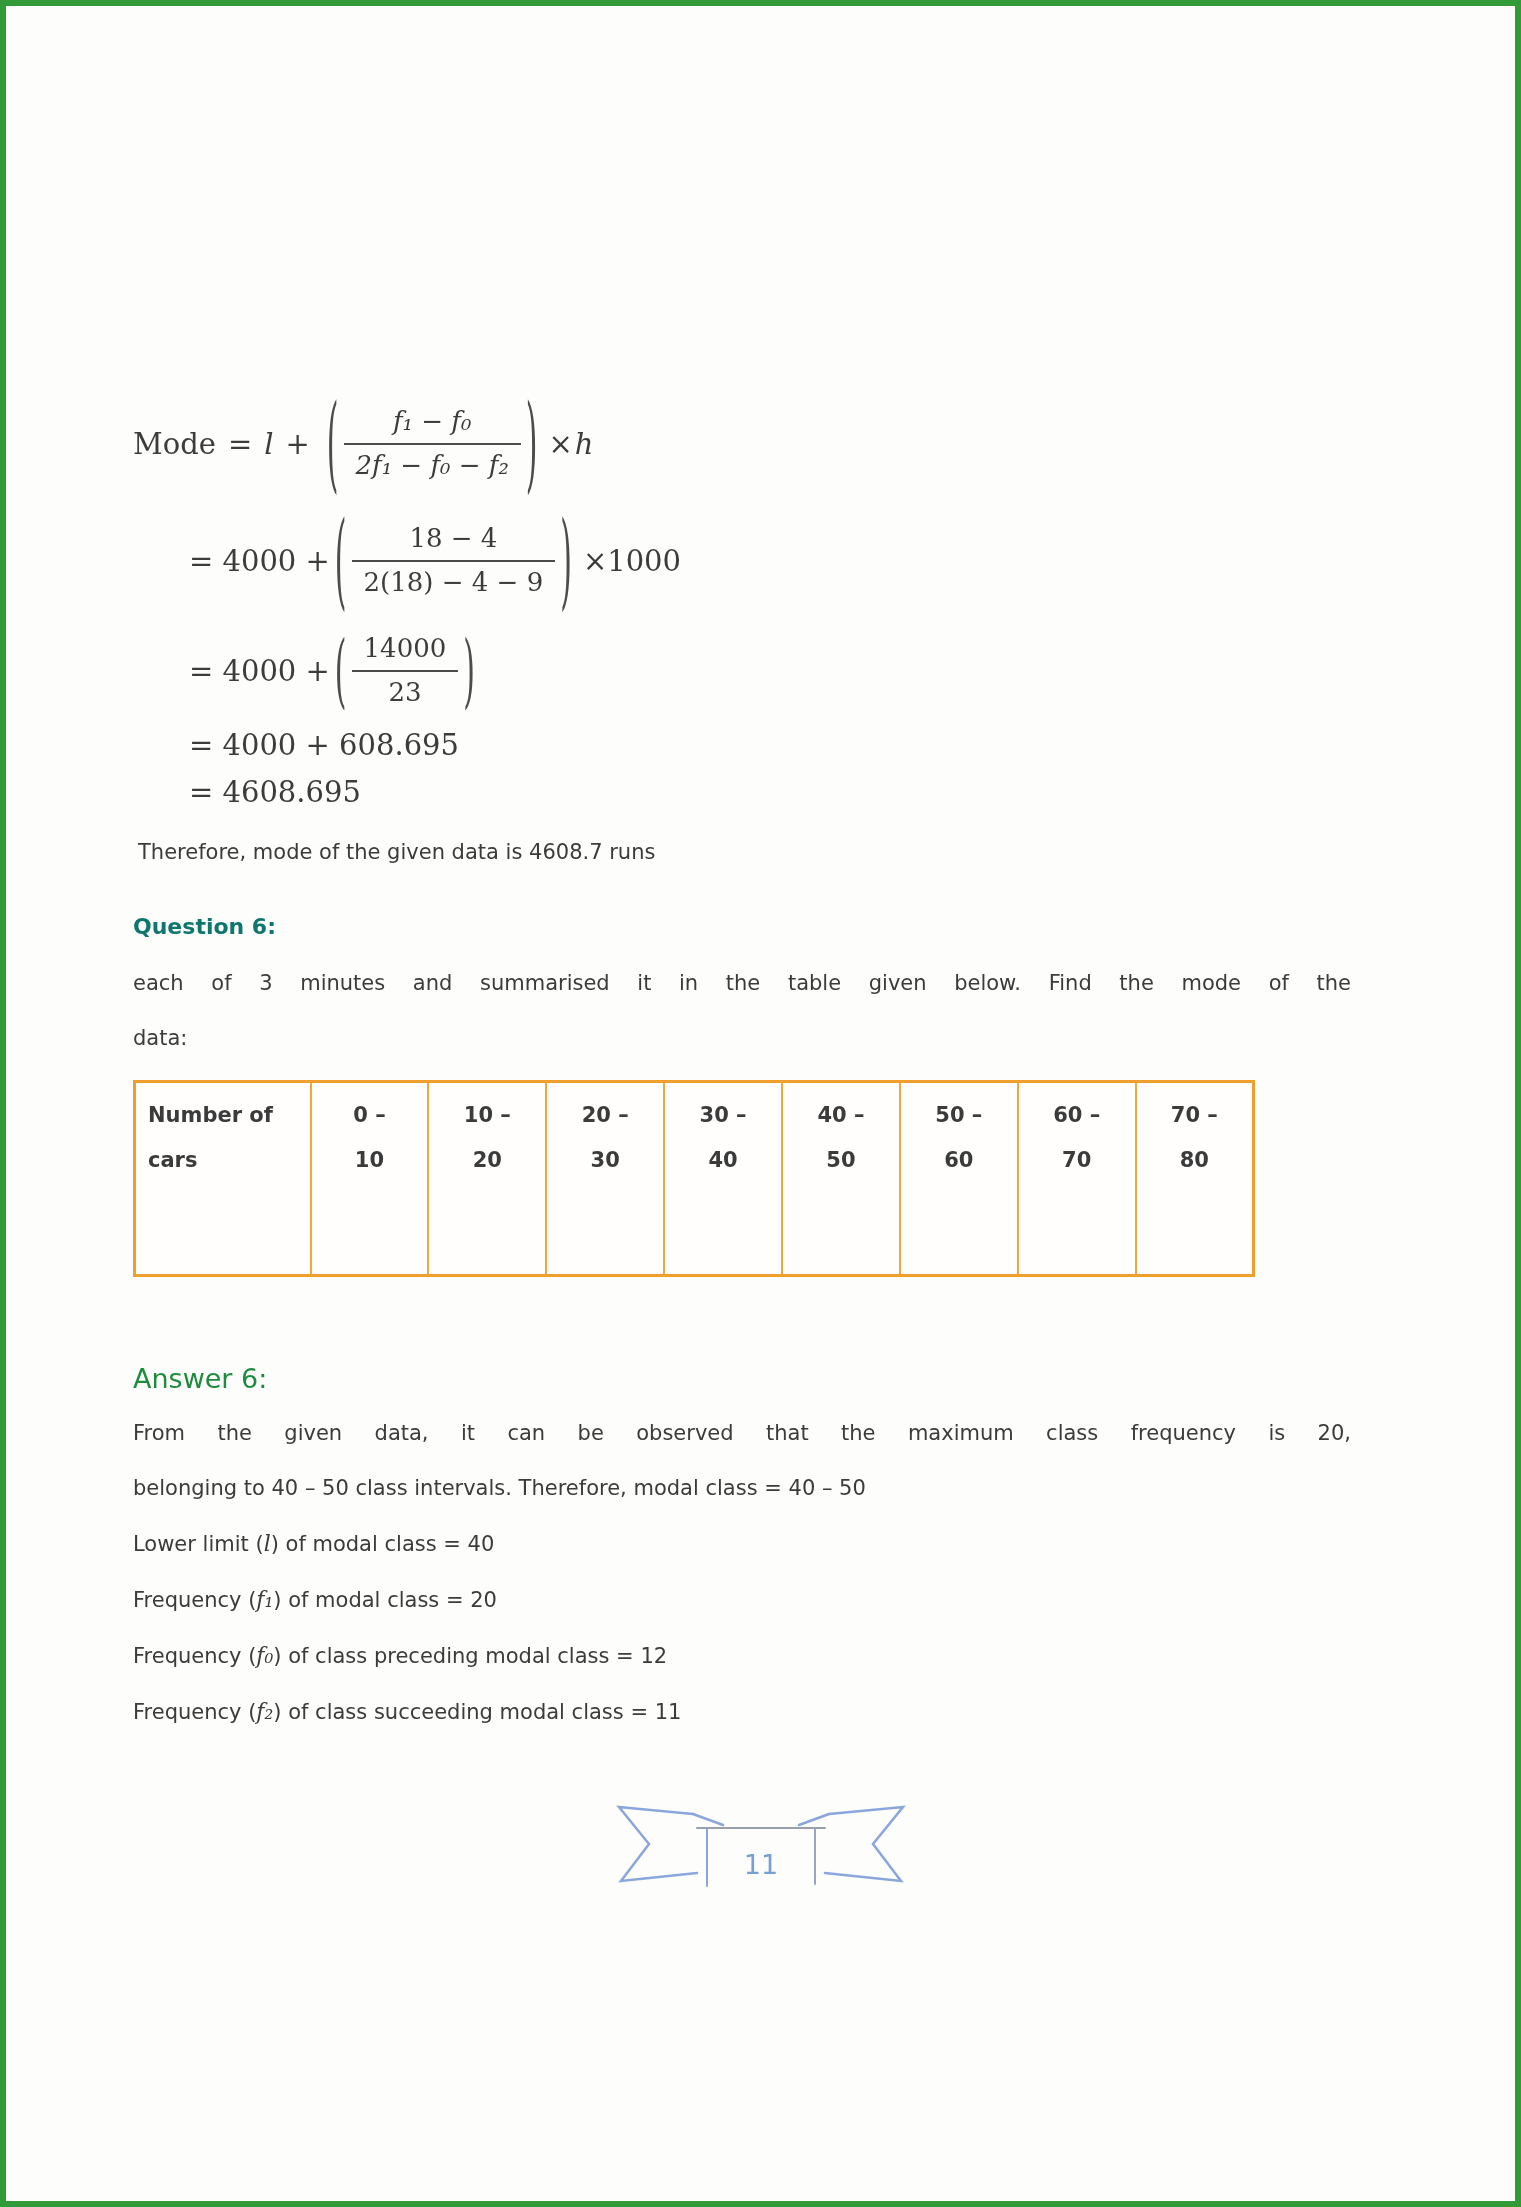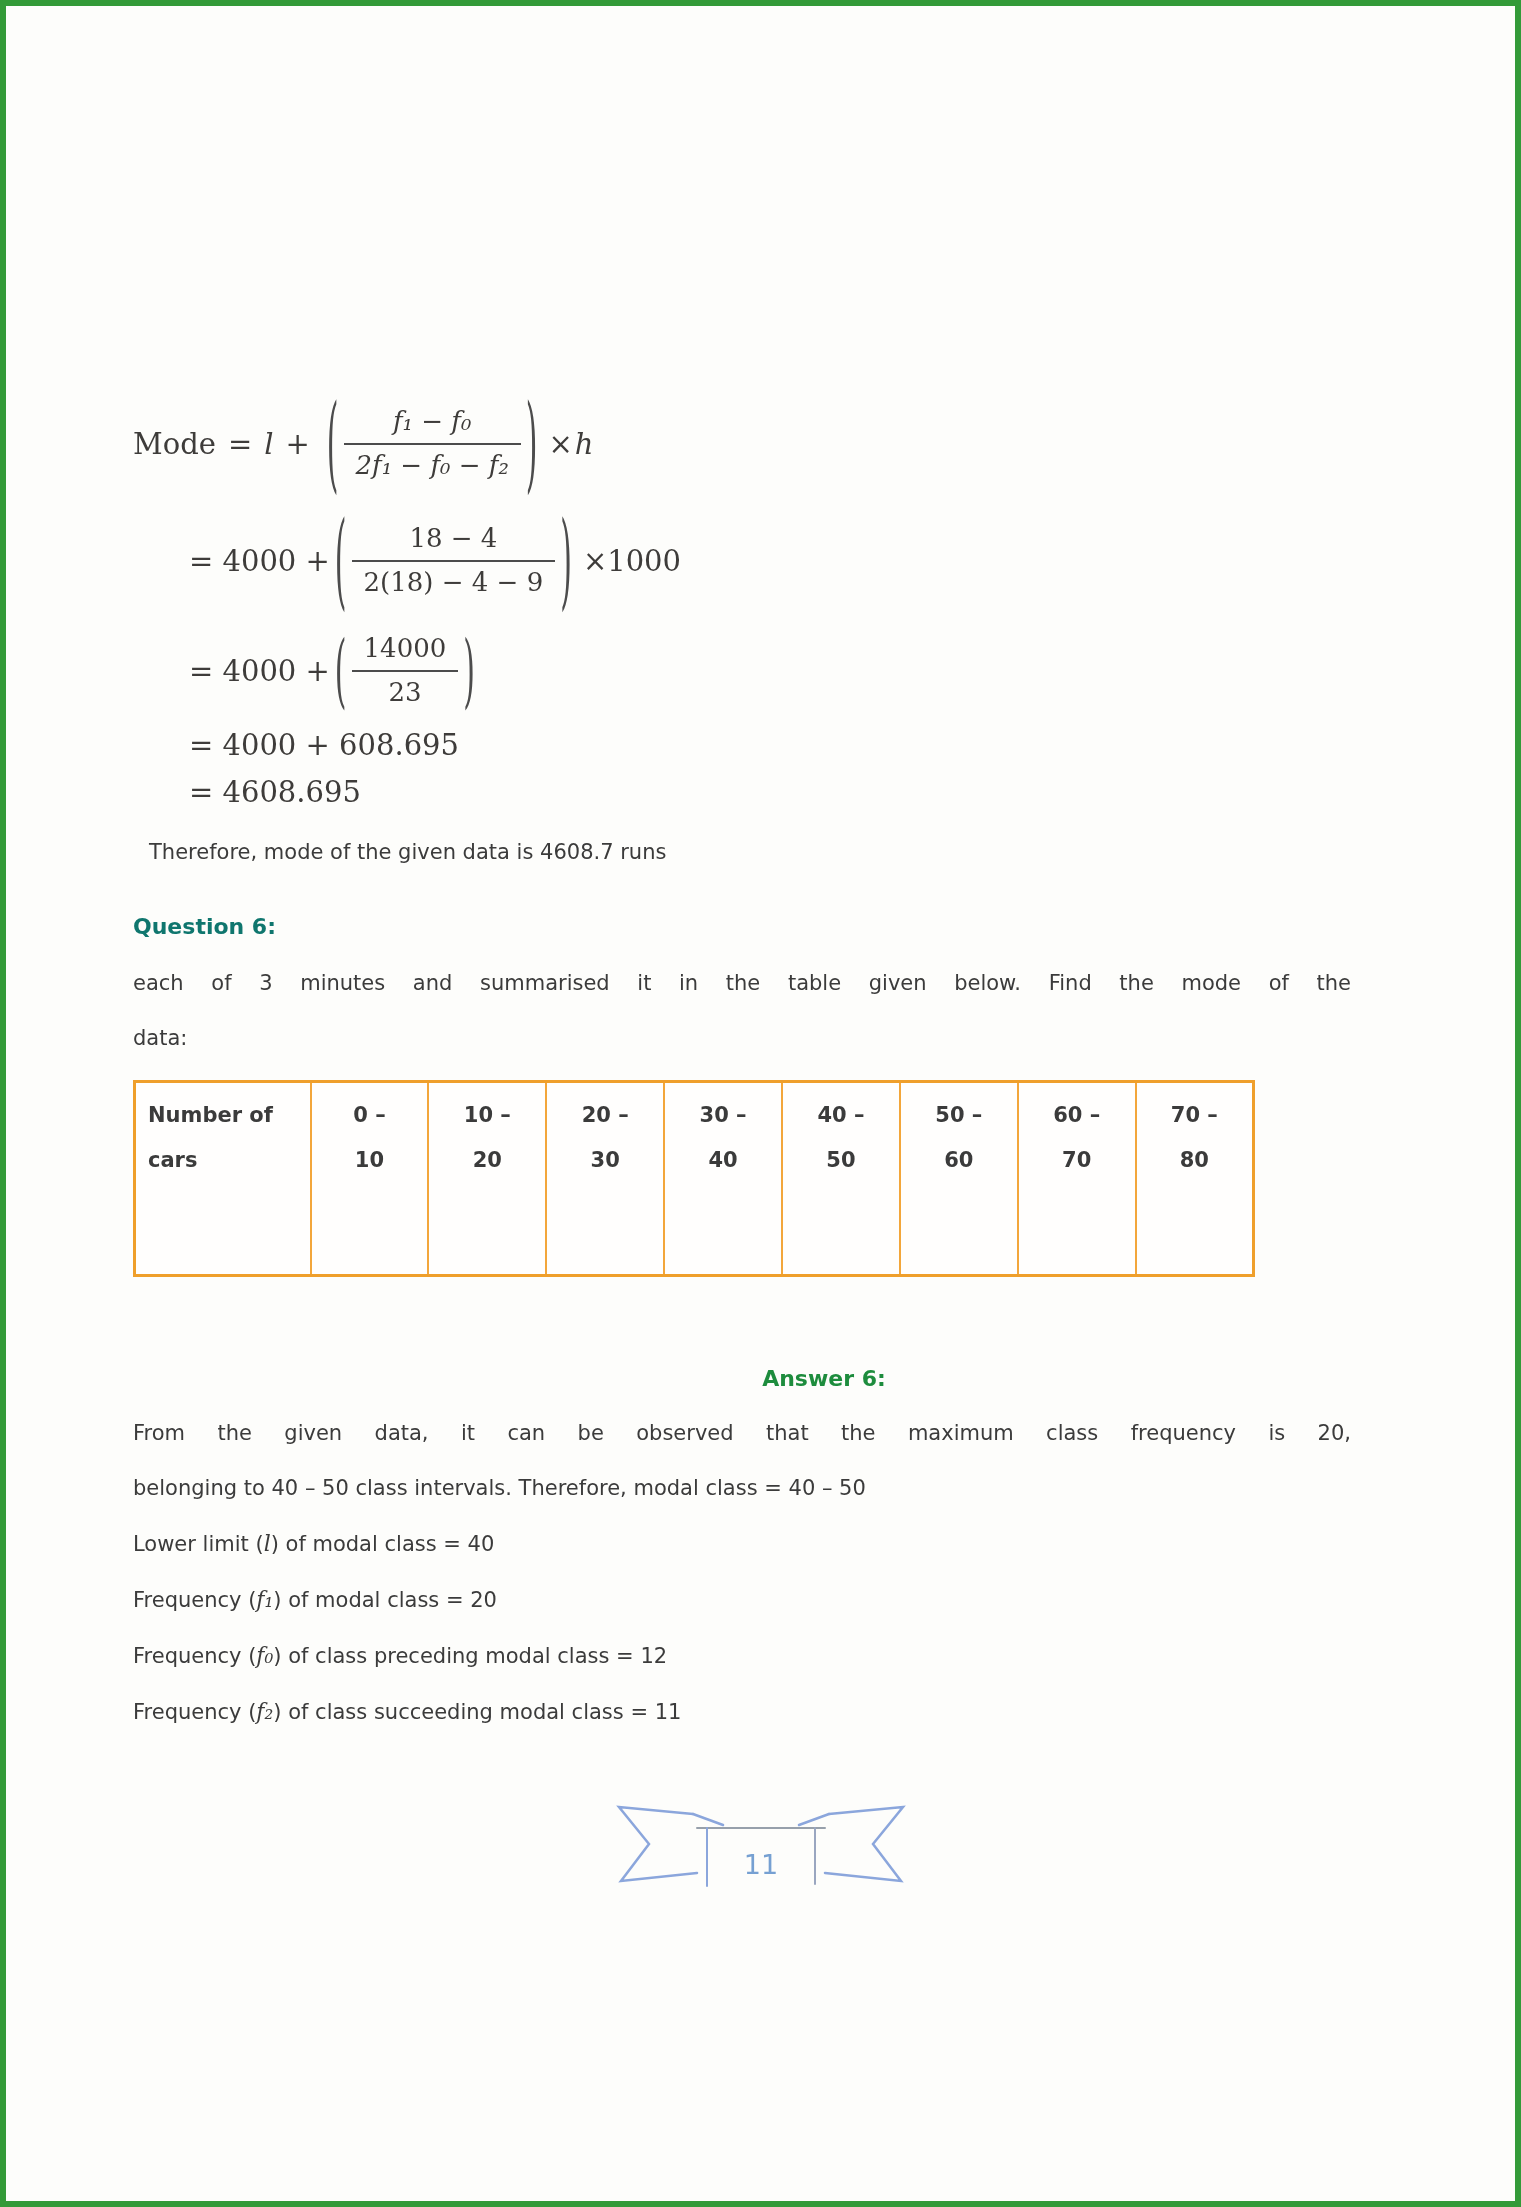--- a/index.html
+++ b/index.html
@@ -28,25 +28,25 @@
   .iv{font-style:italic;}
   .frac{display:inline-block;text-align:center;font-size:26px;line-height:1.3;}
   .frac .num{display:block;padding:0 12px 4px;}
   .frac .den{display:block;border-top:2px solid #4c4c4c;padding:4px 12px 0;}
   .frac.italic .num,.frac.italic .den{font-style:italic;}
   .paren{display:inline-block;font-size:30px;font-weight:300;color:#4c4c4c;line-height:1;}
   .paren.tall{transform:scaleY(3.5);margin:0 5px;}
   .paren.mid{transform:scaleY(2.7);margin:0 5px;}
 
   
-  .body-line{font-size:21px;line-height:55px;margin:16px;width:1218px;}
+  .body-line{font-size:21px;line-height:55px;margin:5px;width:1218px;}
   .jline{font-size:21px;line-height:55px;margin:0;width:1218px;text-align:justify;text-align-last:justify;}
   .pline{font-size:21px;line-height:55px;margin:0;width:1218px;}
   .q-heading{margin:30px 0 0 0;font-size:22px;line-height:34px;font-weight:bold;color:#0f766e;}
-  .a-heading{margin:85px 0 0 0;font-size:22px;line-height:34px;font-weight:bold;color:#1d8c3d;text-align:center;}
+  .a-heading{margin:85px 0 0 0;font-size:27px;line-height:34px;font-weight:normal;color:#1d8c3d;}
   .q-body{margin-top:12px;}
   .a-body{margin-top:10px;}
   .mvar{font-family:"DejaVu Serif",serif;font-style:italic;font-size:22px;}
 
   
   .cars-table{margin-top:14px;border-collapse:collapse;width:1122px;table-layout:fixed;border:3px solid #ef9f2b;}
   .cars-table th,.cars-table td{border:2px solid #f3a63a;box-sizing:border-box;}
   .cars-table .hdr-row{height:194px;}
   .cars-table .freq-row{height:123px;}
   .cars-table th{vertical-align:top;padding-top:10px;font-weight:bold;font-size:21px;color:#3b3b3b;background:#fffefd;}

